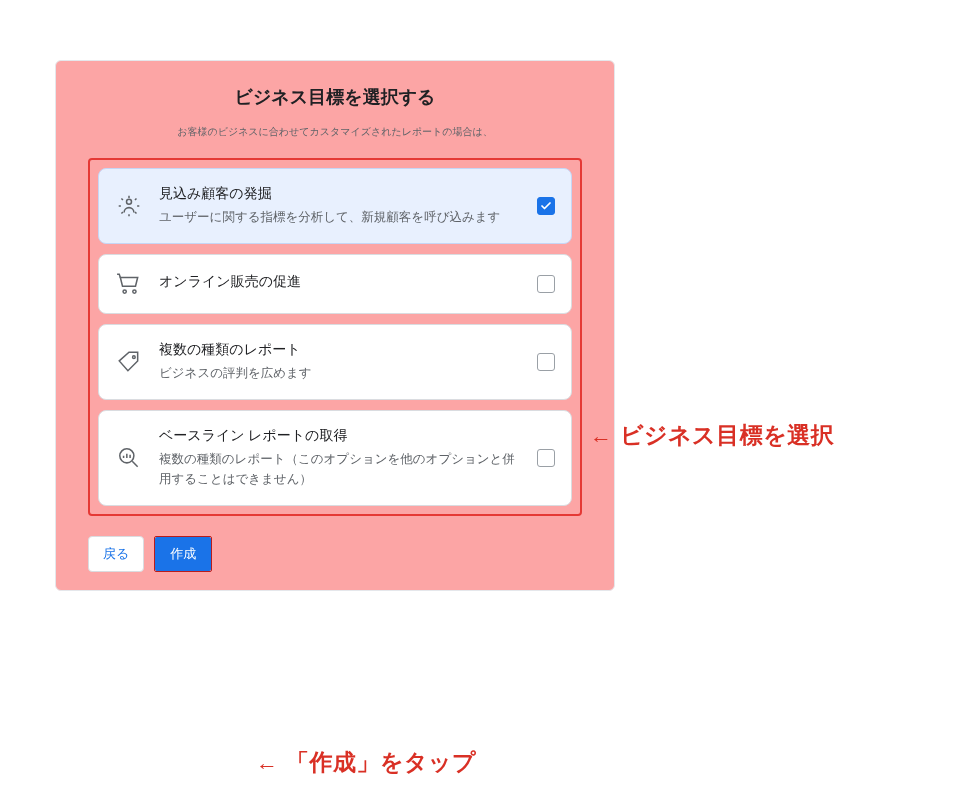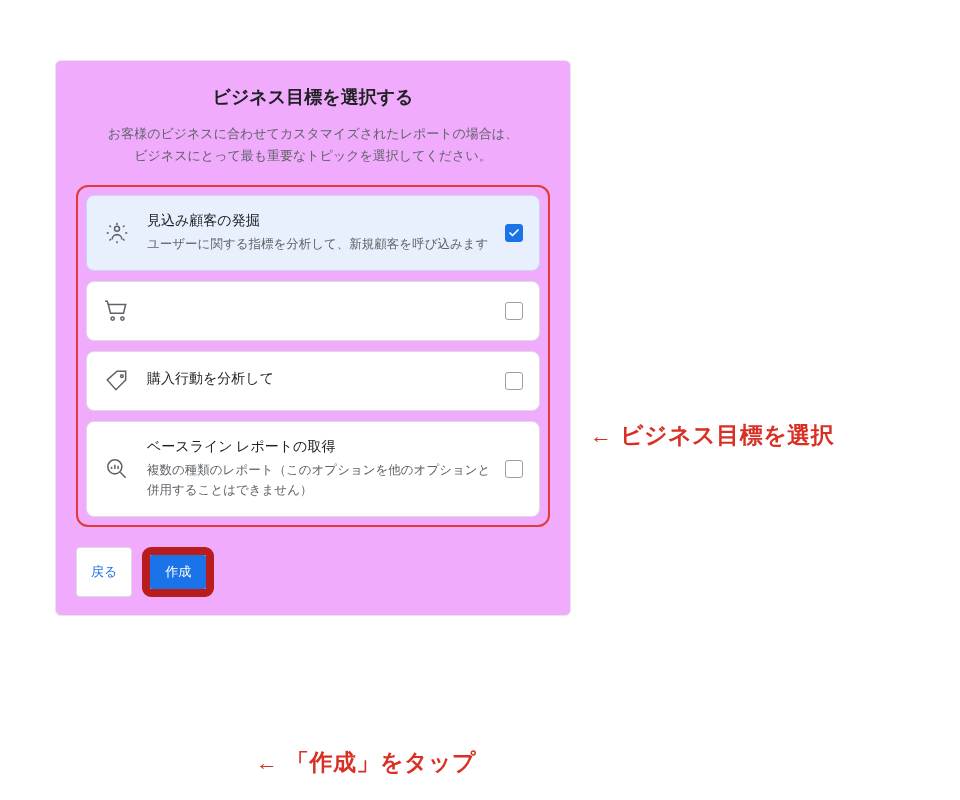--- a/index.html
+++ b/index.html
@@ -7,43 +7,43 @@
       font-family: -apple-system, BlinkMacSystemFont, "Segoe UI", Roboto, "Helvetica Neue", Arial, "Hiragino Sans", "Hiragino Kaku Gothic ProN", "Yu Gothic", Meiryo, sans-serif;
       background: #ffffff;
       position: relative;
       width: 960px;
       height: 800px;
     }
     .panel {
       position: absolute;
       left: 55px;
       top: 60px;
-      width: 516px;
-      background: #f0abfc;
+      width: 560px;
+      background: #fca5a5;
       border: 1px solid #e5e7eb;
       border-radius: 6px;
-      padding: 24px 20px 18px;
+      padding: 24px 32px 18px;
     }
     .heading {
       font-size: 18px;
       font-weight: 600;
       color: #202124;
       text-align: center;
       margin-bottom: 14px;
     }
     .sub {
-      font-size: 13px;
+      font-size: 10px;
       color: #5f6368;
       text-align: center;
       line-height: 1.7;
       margin-bottom: 18px;
     }
     .options-frame {
       border: 2px solid #e53935;
-      border-radius: 12px;
+      border-radius: 4px;
       padding: 8px;
     }
     .opt {
       display: flex;
       align-items: center;
       border: 1px solid #dadce0;
       border-radius: 8px;
       padding: 16px 16px;
       margin-bottom: 10px;
       background: #fff;
@@ -114,22 +114,22 @@
       background: #fff;
       border: 1px solid #dadce0;
       color: #1a73e8;
     }
     .btn.primary {
       background: #1a73e8;
       border: 1px solid #1a73e8;
       color: #fff;
     }
     .primary-frame {
-      border: 8px solid #b91c1c;
-      border-radius: 9px;
+      border: 1px solid #b91c1c;
+      border-radius: 2px;
       padding: 0;
       display: inline-block;
     }
     .primary-frame .btn { border-radius: 2px; }
     .annot {
       position: absolute;
       color: #d93025;
       font-weight: 700;
       display: flex;
       align-items: center;
@@ -146,21 +146,20 @@
     .annot1 { left: 590px; top: 420px; }
     .annot2 { left: 256px; top: 747px; }
   </style>
 </head>
 <body>
 
 <div class="panel">
   <div class="heading">ビジネス目標を選択する</div>
   <div class="sub">
     <span>お客様のビジネスに合わせてカスタマイズされたレポートの場合は、</span><br>
-    <span>ビジネスにとって最も重要なトピックを選択してください。</span>
   </div>
 
   <div class="options-frame">
 
     <div class="opt selected">
       <span class="icon-wrap">
         <svg width="26" height="26" viewBox="0 0 24 24" fill="none" stroke="currentColor" stroke-width="1.4">
           <circle cx="12" cy="8" r="2.3"></circle>
           <path d="M7.5 18c0-2.5 2-4.5 4.5-4.5s4.5 2 4.5 4.5"></path>
           <path d="M12 2.5v2M12 19.5v2M2.5 12h2M19.5 12h2M5 5l1.4 1.4M18.9 18.9l-1.4-1.4M18.9 5l-1.4 1.4M5 18.9l1.4-1.4"></path>
@@ -180,35 +179,37 @@
     <div class="opt">
       <span class="icon-wrap">
         <svg width="26" height="26" viewBox="0 0 24 24" fill="none" stroke="currentColor" stroke-width="1.4">
           <path d="M4 6h16l-2 8H6z"></path>
           <path d="M4 6l-1-3H1"></path>
           <circle cx="8" cy="19" r="1.5"></circle>
           <circle cx="17" cy="19" r="1.5"></circle>
         </svg>
       </span>
       <div class="text-wrap">
+        <div class="opt-title">オンライン販売の促進</div>
       </div>
       <span class="check">
         
       </span>
     </div>
 
     <div class="opt">
       <span class="icon-wrap">
         <svg width="26" height="26" viewBox="0 0 24 24" fill="none" stroke="currentColor" stroke-width="1.4">
           <path d="M3 11l9-8h8v8l-9 9-8-9z"></path>
           <circle cx="16.5" cy="7.5" r="1.2"></circle>
         </svg>
       </span>
       <div class="text-wrap">
-        <div class="opt-title">購入行動を分析して</div>
+        <div class="opt-title">複数の種類のレポート</div>
+        <div class="opt-desc">ビジネスの評判を広めます</div>
       </div>
       <span class="check">
         
       </span>
     </div>
 
 
     <div class="opt">
       <span class="icon-wrap">
         <svg width="26" height="26" viewBox="0 0 24 24" fill="none" stroke="currentColor" stroke-width="1.4">

